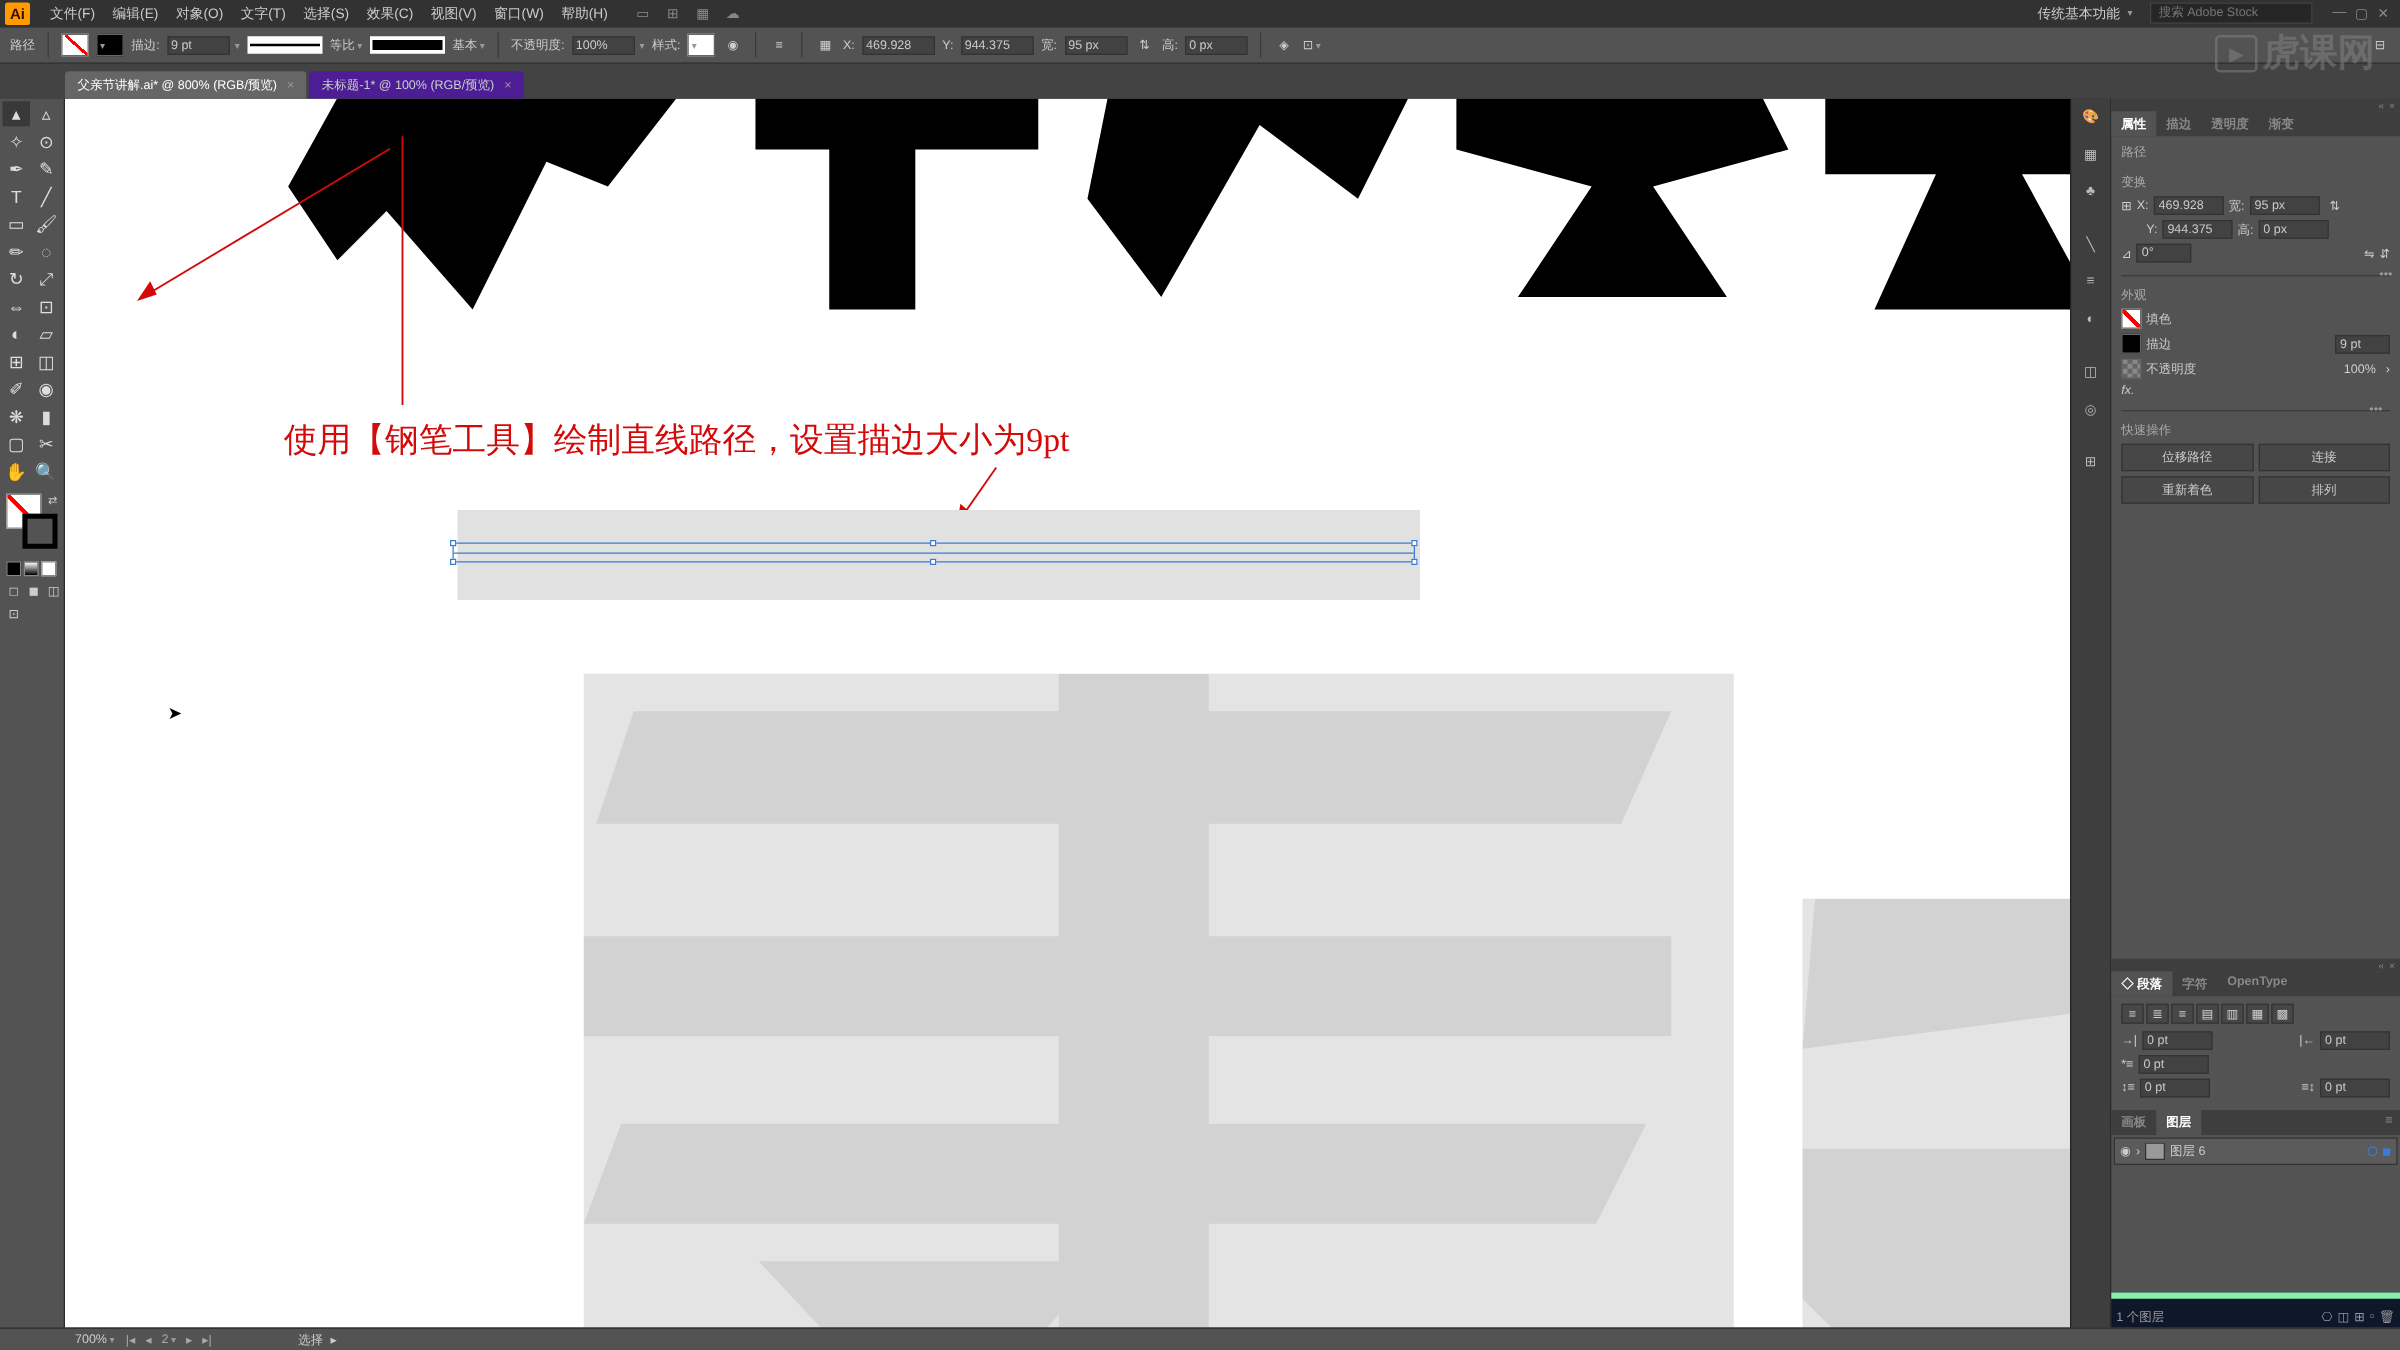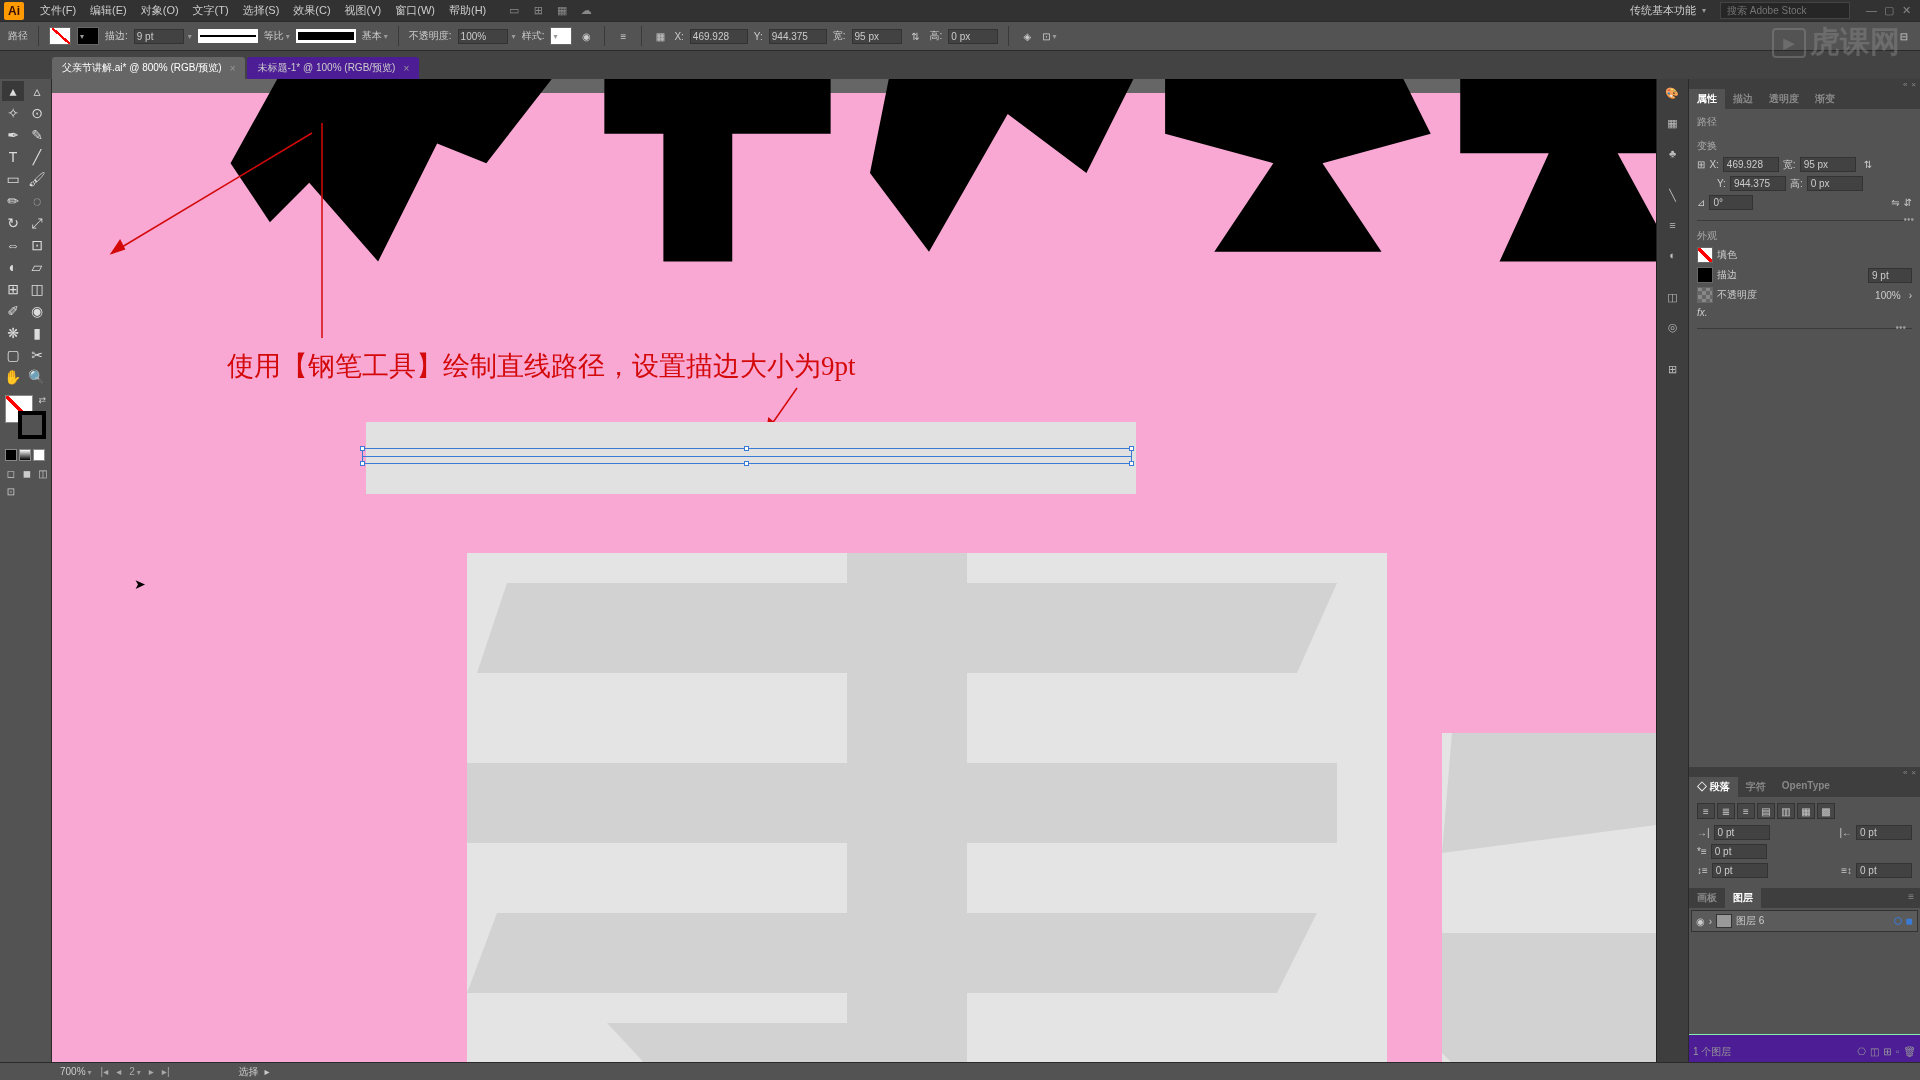--- a/index.html
+++ b/index.html
@@ -50,21 +50,21 @@
 .color-well .fill-sw::after { content:""; position:absolute; inset:0; background: linear-gradient(to top right, transparent 45%, red 45%, red 55%, transparent 55%); }
 .color-well .stroke-sw { position: absolute; width: 28px; height: 28px; border: 4px solid #000; bottom: 0; right: 0; background: #535353; }
 .color-well .swap { position: absolute; top: 0; right: 0; font-size: 9px; color: #ccc; }
 .mini-swatches { display: flex; gap: 2px; margin: 2px 3px; }
 .mini-swatches span { width: 12px; height: 12px; border: 1px solid #888; }
 .mini-row { display: flex; gap: 4px; margin: 2px 3px; }
 .mini-row span { width: 12px; height: 12px; display:flex; align-items:center; justify-content:center; font-size:10px; color:#ccc; }
 
 
 .canvas-wrap { flex: 1; background: #666; position: relative; overflow: hidden; }
-.artboard { position: absolute; inset: 0; background: #f9a8d4; margin-top: 14px; }
+.artboard { position: absolute; inset: 0; background: #ffffff; }
 .bigtext { position: absolute; top: -20px; left: 90px; right: -60px; height: 200px; }
 .bigtext svg { width: 100%; height: 100%; }
 .redtext { position: absolute; top: 255px; left: 175px; font-family: "SimSun", serif; font-size: 27px; color: #d40909; font-weight: 400; }
 .lightrect { position: absolute; background: #e4e4e4; }
 .selected-path { position: absolute; top: 355px; left: 310px; width: 770px; height: 16px; border: 1px solid #3a7bd5; }
 .selected-path .hline { position: absolute; top: 7px; left: 0; right: 0; height: 1px; background: #3a7bd5; }
 .selected-path .hh { position: absolute; width: 5px; height: 5px; border: 1px solid #3a7bd5; background: #fff; }
 .stroke-band { position: absolute; top: 329px; left: 314px; width: 770px; height: 72px; background: #e1e1e1; }
 .cursor { position: absolute; top: 483px; left: 82px; font-size: 14px; color: #000; }
 .redarrow { position: absolute; stroke: #d40909; fill: none; stroke-width: 2; }
@@ -80,21 +80,21 @@
 .panel-body { padding: 6px 8px; font-size: 10px; color: #ccc; }
 .panel-body .sect { margin-bottom: 10px; }
 .panel-body .sect-title { color: #aaa; margin-bottom: 4px; font-size: 10px; }
 .panel-body .row { display: flex; align-items: center; gap: 4px; margin-bottom: 4px; }
 .panel-body input { background: #424242; border: 1px solid #333; color: #ccc; width: 56px; font-size: 10px; padding: 1px 3px; }
 .panel-body .sw-small { width: 16px; height: 16px; border: 1px solid #666; background: #fff; position: relative; }
 .panel-body .sw-small.nofill::after { content:""; position:absolute; inset:0; background: linear-gradient(to top right, transparent 42%, red 42%, red 58%, transparent 58%); }
 .panel-body .sw-small.black { background: #000; }
 .panel-body .btn { flex: 1; background: #474747; border: 1px solid #333; color: #ccc; text-align: center; padding: 3px 0; font-size: 10px; cursor: pointer; }
 .panel-sep { height: 1px; background: #3a3a3a; }
-.panel-ftr { height: 34px; background: #4c1d95; display: flex; align-items: center; justify-content: flex-end; gap: 4px; padding: 0 4px; border-top: 1px solid #86efac;}
+.panel-ftr { height: 34px; background: #0f172a; display: flex; align-items: center; justify-content: flex-end; gap: 4px; padding: 0 4px; border-top: 5px solid #86efac;}
 .panel-ftr span { color: #999; font-size: 10px; }
 
 .para-row { display: flex; gap: 2px; margin-bottom: 6px; }
 .para-row span { width: 18px; height: 16px; background: #474747; display: flex; align-items: center; justify-content: center; color: #ccc; font-size: 10px; border: 1px solid #333; }
 
 .layer-row { display: flex; align-items: center; gap: 4px; padding: 3px 4px; background: #5b5b5b; border: 1px solid #333; }
 .layer-row .eye { color: #ccc; }
 .layer-row .thumb { width: 16px; height: 14px; background: #999; border: 1px solid #333; }
 .layer-row .sel-ind { margin-left: auto; width: 8px; height: 8px; border: 1px solid #3a7bd5; border-radius: 50%; }
 
@@ -377,20 +377,31 @@
             <span>不透明度</span>
             <span style="margin-left:auto">100%</span>
             <span style="margin-left:4px">›</span>
           </div>
         <div class="row">
             <span style="font-style:italic">fx.</span>
           </div>
         <div class="menu-dots">•••</div>
       </div>
       <div class="panel-sep"></div>
+      <div class="sect" style="margin-top:8px">
+        <div class="sect-title">快速操作</div>
+        <div class="row">
+            <div class="btn">位移路径</div>
+            <div class="btn">连接</div>
+          </div>
+        <div class="row">
+            <div class="btn">重新着色</div>
+            <div class="btn">排列</div>
+          </div>
+      </div>
     </div>
 
     <div style="flex:1"></div>
 
     <div class="panel-header-bar">
         <span>«</span>
         <span>×</span>
       </div>
     <div class="panel-tabs">
       <span class="active">◇ 段落</span>

